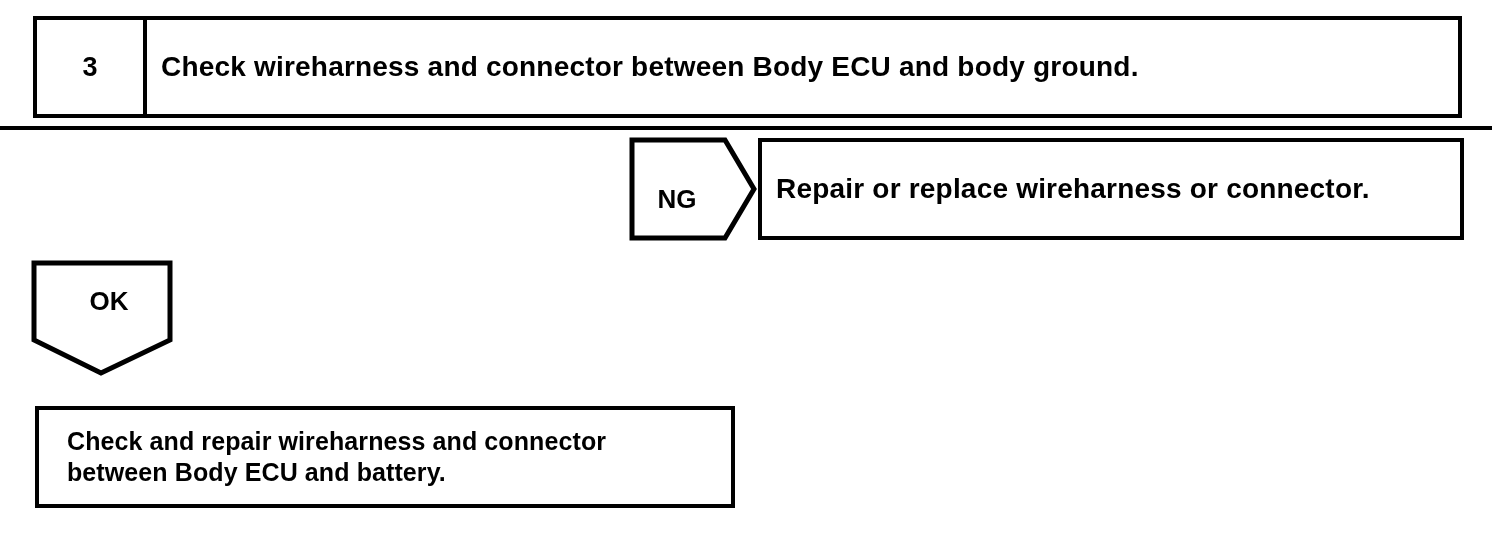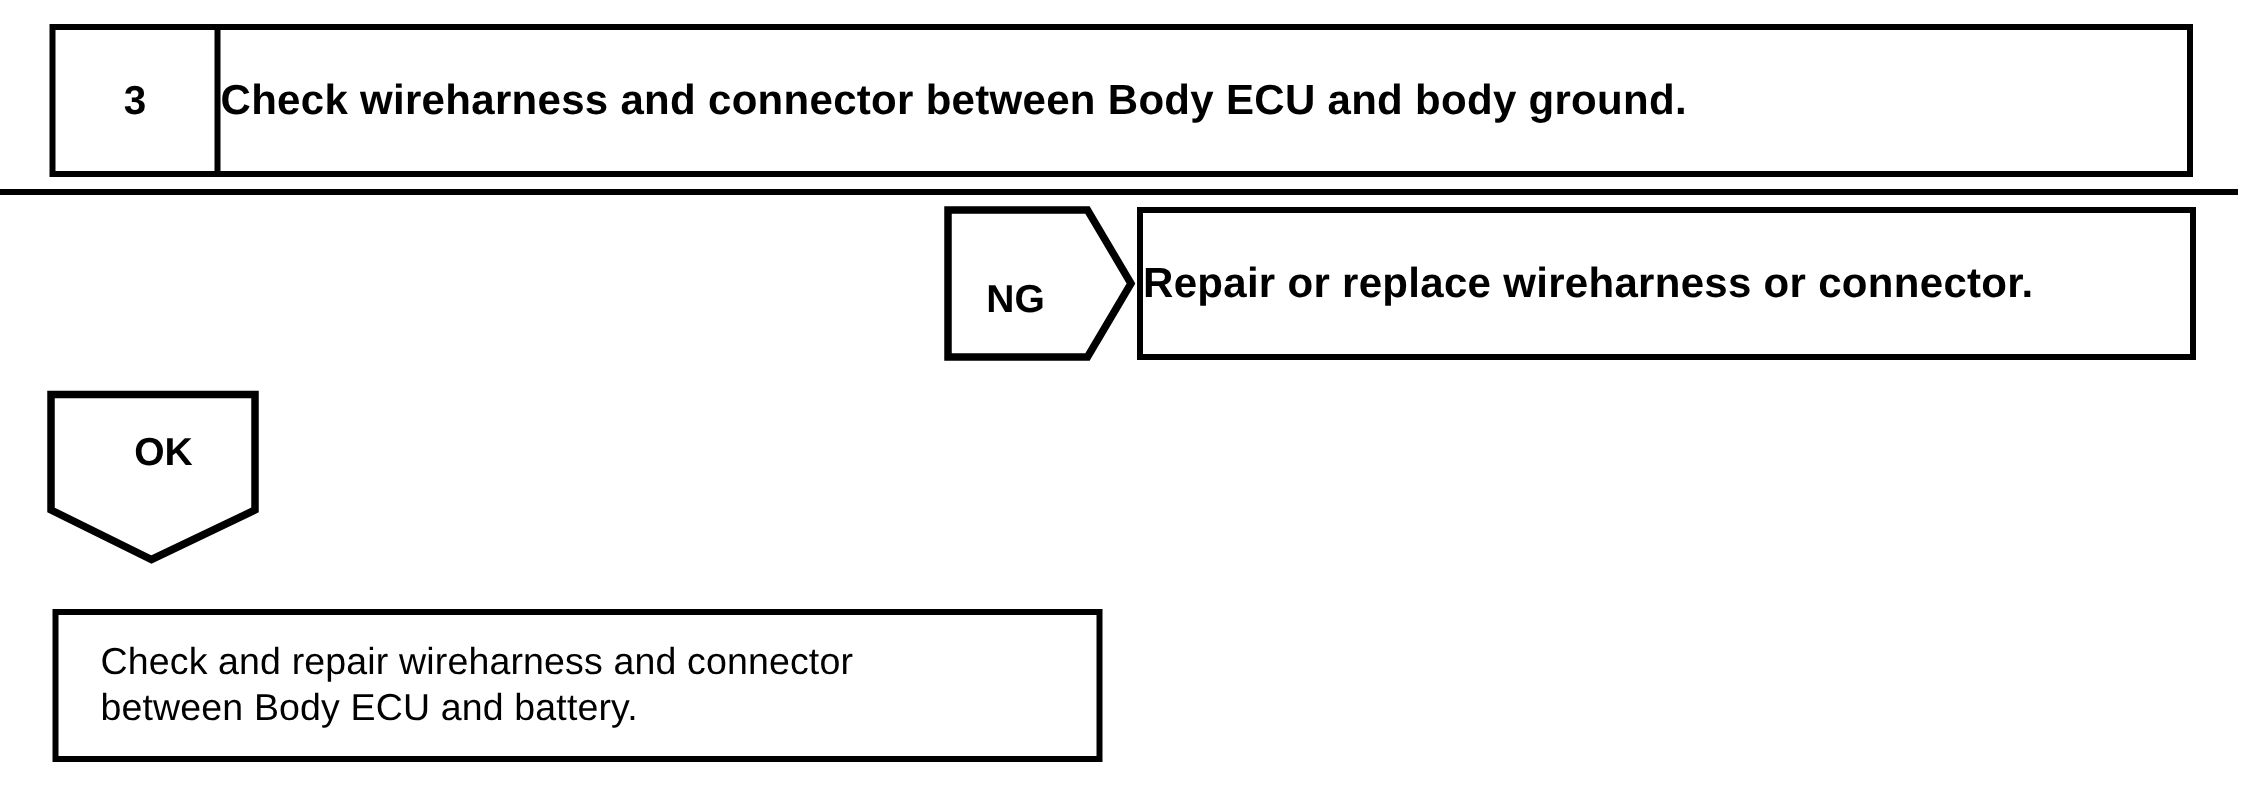--- a/index.html
+++ b/index.html
@@ -41,20 +41,21 @@
     justify-content: center;
     font-size: 27px;
     font-weight: bold;
     color: #000000;
     letter-spacing: 0px;
   }
   .step-text {
     flex: 1;
     display: flex;
     align-items: center;
+    padding-left: 14px;
     font-size: 28px;
     font-weight: bold;
     color: #000000;
     letter-spacing: 0.2px;
     line-height: 1.1;
   }
 
   
   .scan-rule {
     position: absolute;
@@ -95,20 +96,21 @@
     position: absolute;
     left: 758px;
     top: 138px;
     width: 706px;
     height: 102px;
     box-sizing: border-box;
     border: 4px solid #000000;
     background: #ffffff;
     display: flex;
     align-items: center;
+    padding-left: 14px;
     font-size: 28px;
     font-weight: bold;
     color: #000000;
     letter-spacing: 0.2px;
   }
 
   
   .ok-arrow {
     position: absolute;
     left: 31px;
@@ -141,21 +143,21 @@
     box-sizing: border-box;
     border: 4px solid #000000;
     background: #ffffff;
     display: flex;
     align-items: center;
     padding-left: 28px;
     padding-right: 10px;
   }
   .final-text {
     font-size: 25px;
-    font-weight: normal;
+    font-weight: bold;
     color: #000000;
     line-height: 1.25;
     letter-spacing: 0.1px;
     white-space: pre-line;
   }
 </style>
 </head>
 <body>
 
 <div id="canvas">

